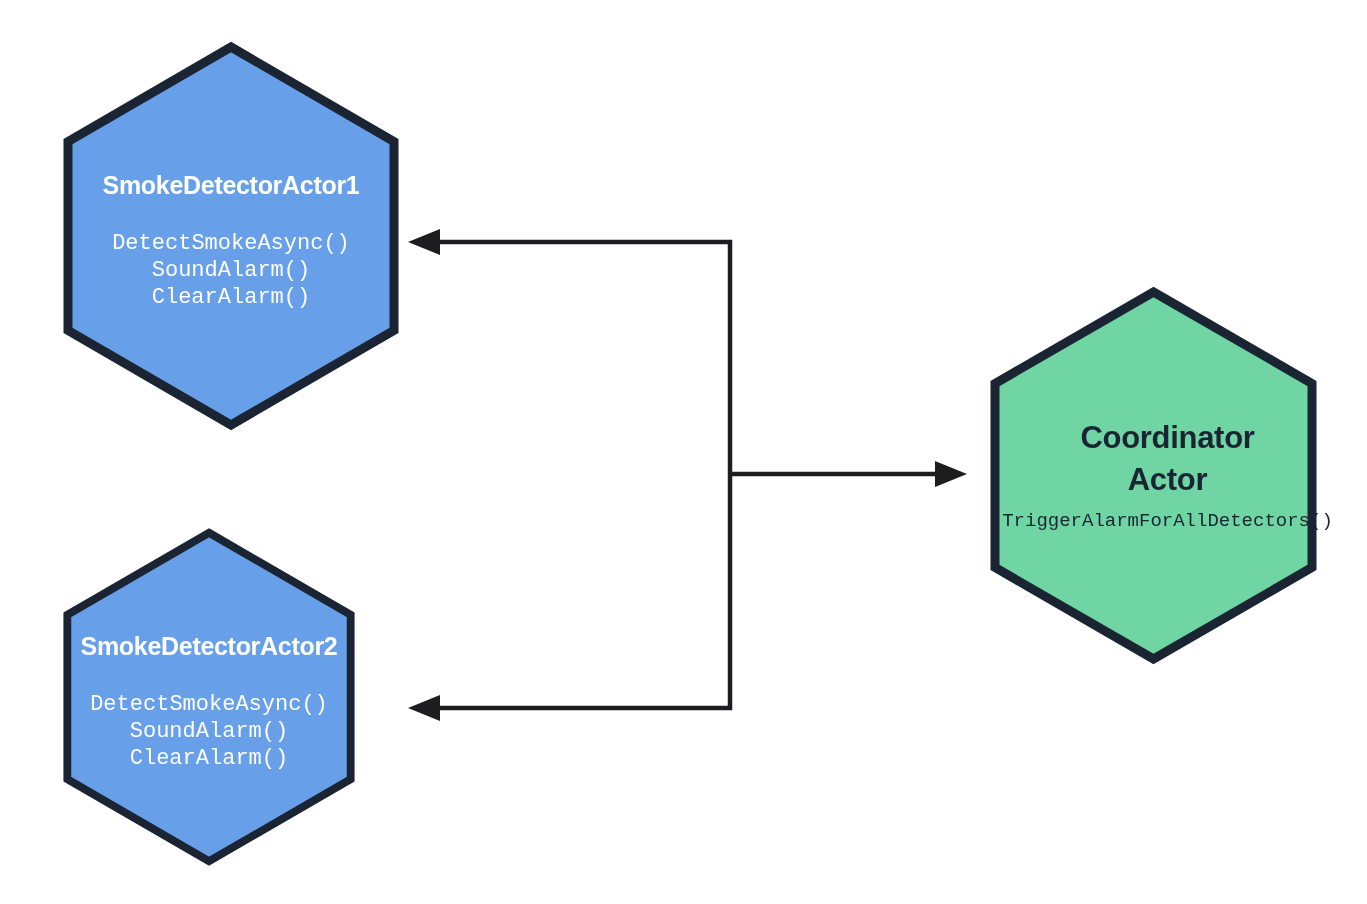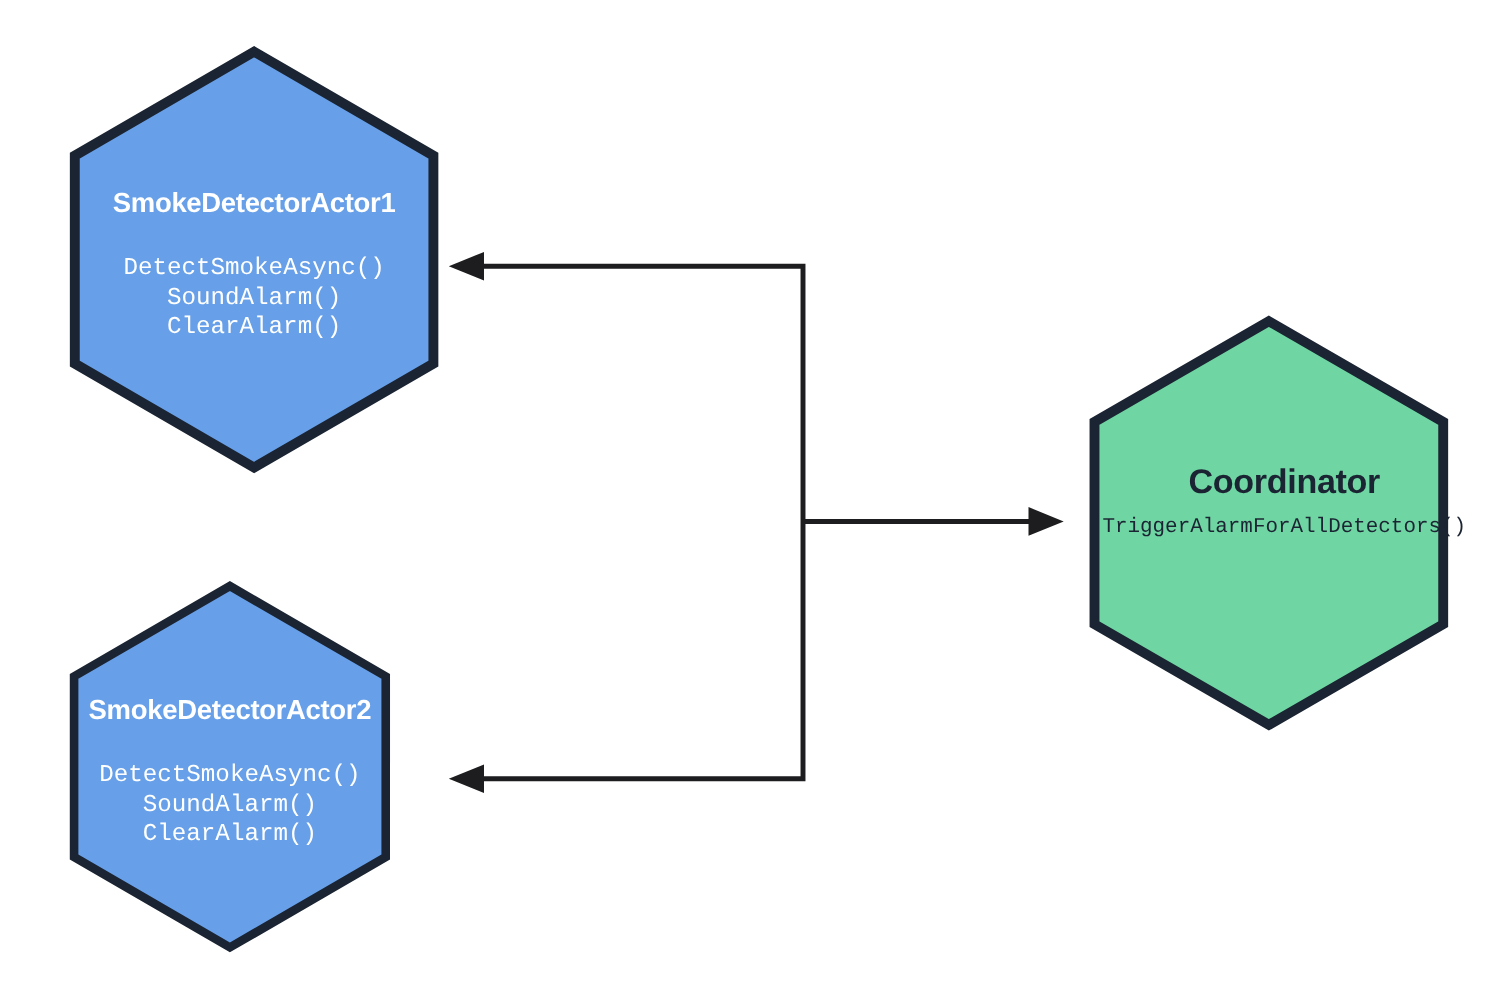--- a/index.html
+++ b/index.html
@@ -103,20 +103,21 @@
     </div>
   </div>
 
   <div class="hex hex-green" style="left:990px; top:287px; width:327px; height:377px;">
     <svg class="hex-shape" viewBox="0 0 327 377" xmlns="http://www.w3.org/2000/svg">
       <polygon points="163.5,5 322,96.5 322,280.5 163.5,372 5,280.5 5,96.5" stroke-width="9" stroke-linejoin="miter" fill="#6FD6A3" stroke="#1B2432"></polygon>
     </svg>
     <div class="hex-content">
       <div class="hex-title">
         <div>Coordinator</div>
+        <div>Actor</div>
       </div>
       <div class="hex-methods">
         <div class="method-line">TriggerAlarmForAllDetectors()</div>
       </div>
     </div>
   </div>
 
 </div>
 
 </body></html>

